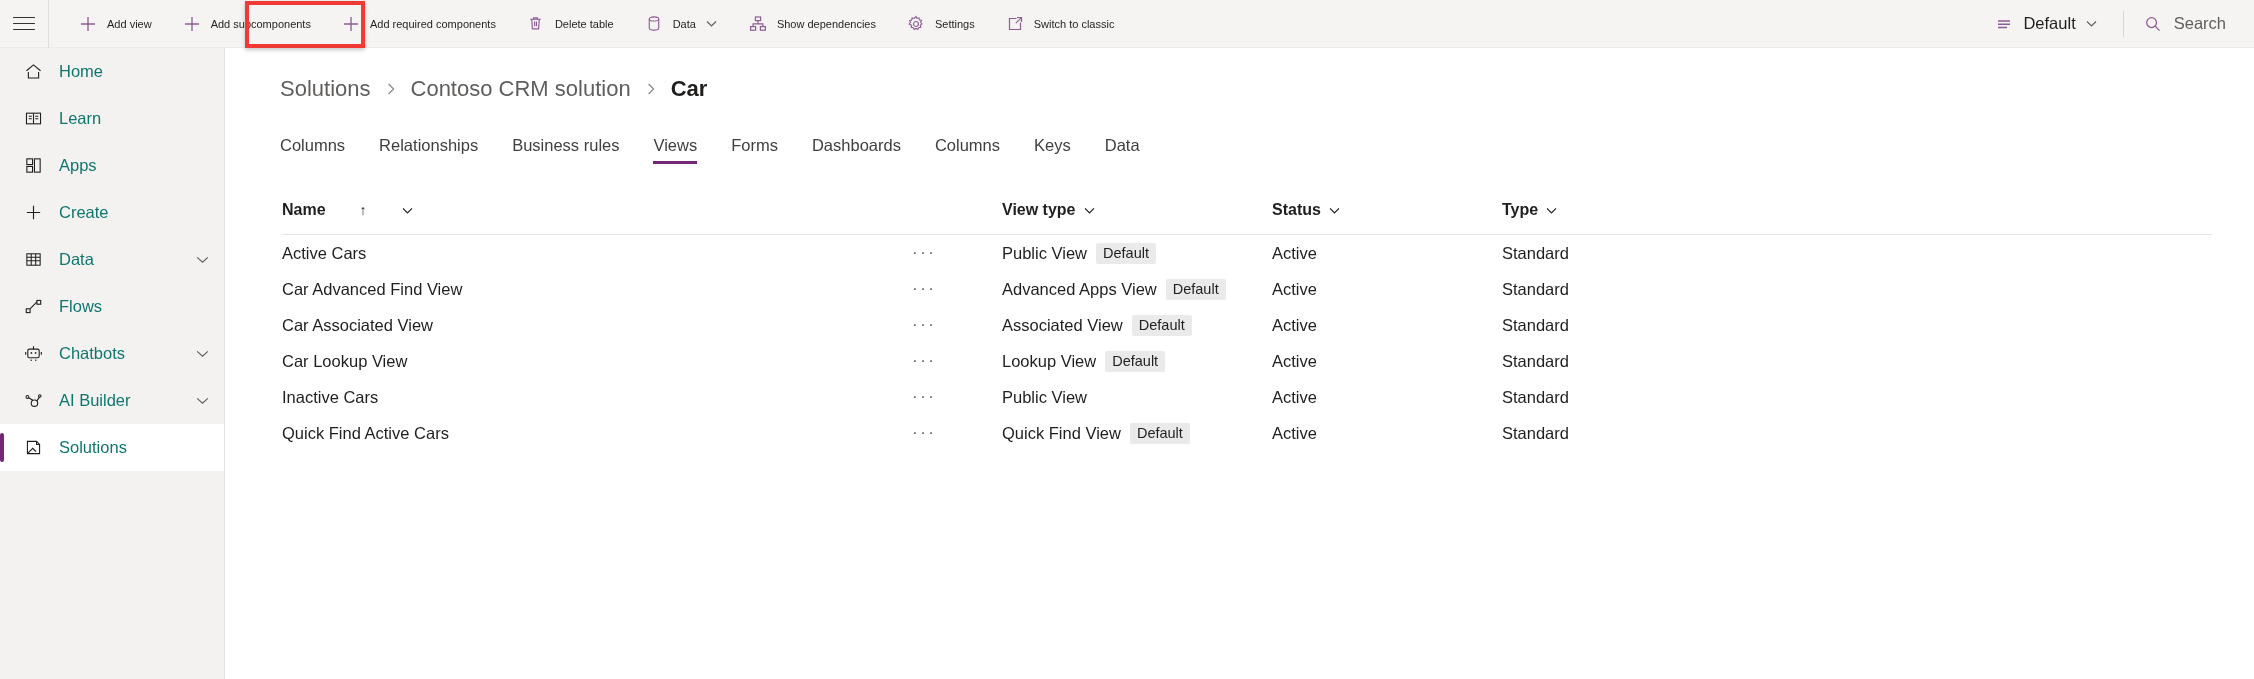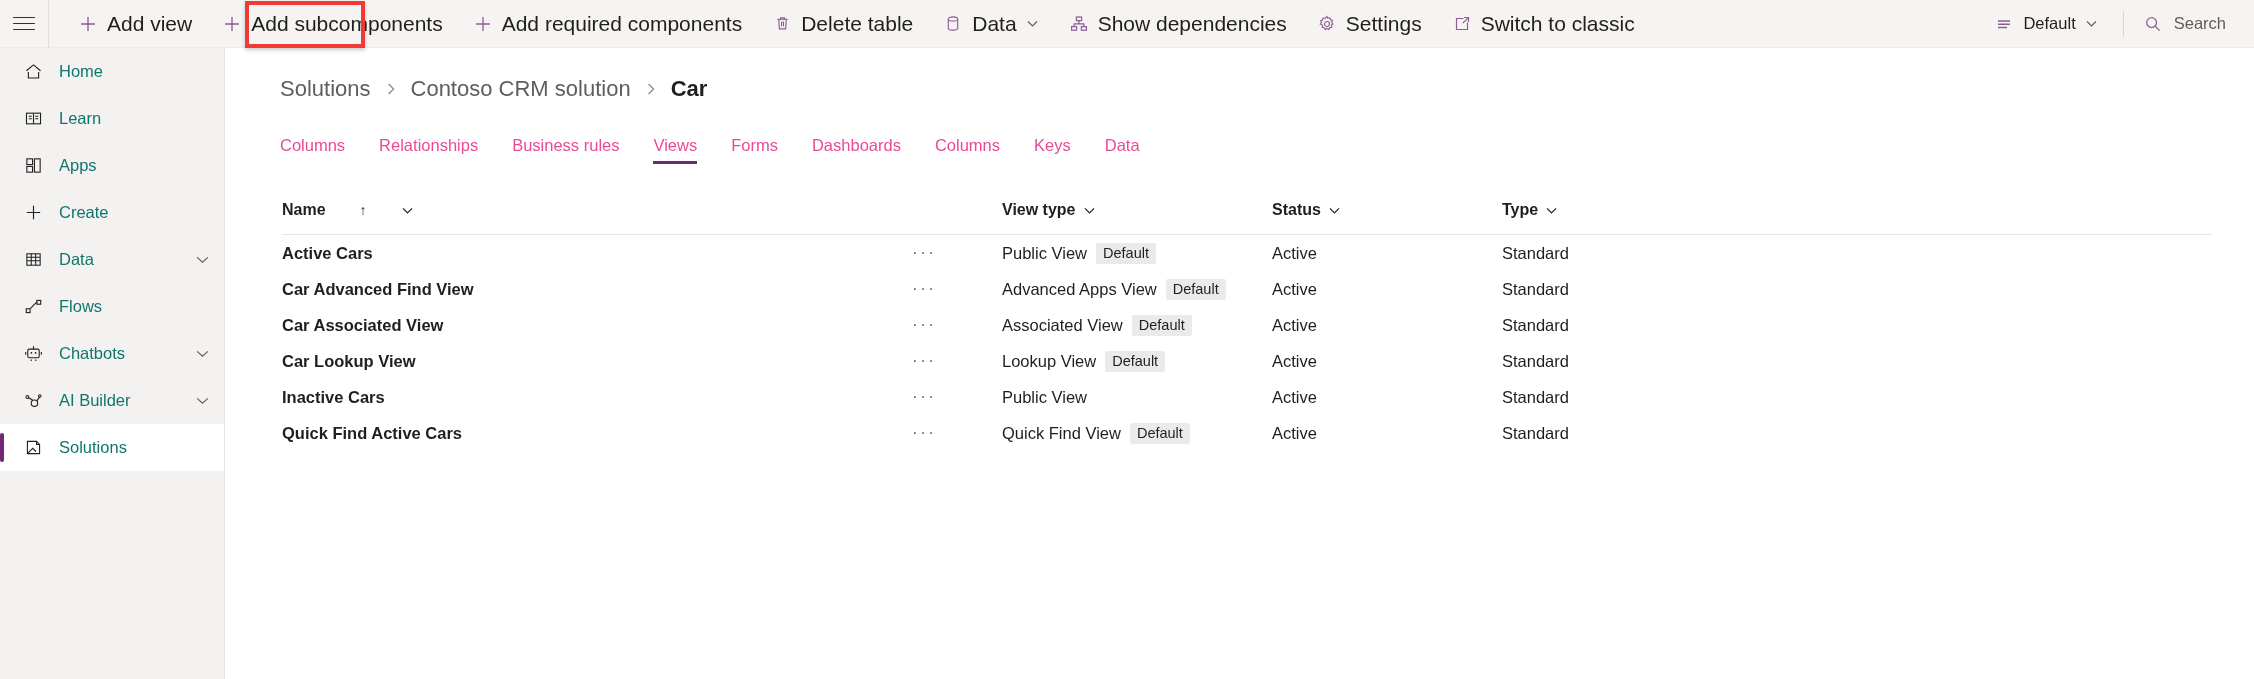--- a/index.html
+++ b/index.html
@@ -32,21 +32,21 @@
   }
   #cmd-divider-left {
     width: 1px; height: 48px; background: #e1dfdd; margin-right: 0px;
   }
   #cmd-items {
     display: flex; align-items: center; height: 48px; flex: 1 1 auto; padding-left: 14px;
   }
   .cmd-btn {
     display: flex; align-items: center; height: 40px;
     padding: 0 12px; margin: 0 2px;
-    font-size: 21px; color: #201f1e; white-space: nowrap; cursor: pointer;
+    font-size: 11px; color: #201f1e; white-space: nowrap; cursor: pointer;
     border: 1px solid transparent; background: transparent;
     font-family: "Liberation Sans", sans-serif;
   }
   .cmd-btn .ci {
     display: inline-flex; align-items: center; justify-content: center;
     width: 20px; height: 20px; margin-right: 9px; color: #8e5b96; flex: 0 0 auto;
   }
   .cmd-btn .ci svg { display: block; }
   .cmd-btn .chev { margin-left: 9px; color: #605e5c; display: inline-flex; }
 
@@ -102,21 +102,21 @@
   #breadcrumb .crumb.current { color: #201f1e; font-weight: bold; cursor: default; }
   #breadcrumb .sep {
     margin: 0 13px; color: #8a8886; display: inline-flex; align-items: center;
   }
 
   #tabs {
     display: flex; align-items: flex-end; height: 40px;
     margin-top: 18px; padding-left: 54px;
   }
   .tab {
-    position: relative; font-size: 16.5px; color: #ec4899;
+    position: relative; font-size: 16.5px; color: #404040;
     padding: 0 0 9px 0; margin-right: 34px; cursor: pointer; white-space: nowrap;
   }
   .tab.selected { font-weight: normal; }
   .tab.selected::after {
     content: ""; position: absolute; left: 0; right: 0; bottom: 0;
     height: 3px; background: #742774;
   }
 
   
   #table-wrap { margin-top: 28px; padding-left: 56px; padding-right: 42px; }
@@ -131,21 +131,21 @@
   #head-divider { height: 1px; background: #e6e4e2; margin-top: 6px; }
 
   .col-name   { width: 630px; flex: 0 0 630px; gap: 27px; }
   .col-dots   { width: 90px;  flex: 0 0 90px; display: flex; align-items: center; }
   .col-type   { width: 270px; flex: 0 0 270px; display: flex; align-items: center; }
   .col-status { width: 230px; flex: 0 0 230px; }
   .col-kind   { width: 260px; flex: 0 0 260px; }
 
   .data-row { height: 36px; font-size: 16.5px; color: #201f1e; }
   .cell { white-space: nowrap; overflow: hidden; text-overflow: ellipsis; }
-  .name-link { cursor: pointer; font-weight: bold; }
+  .name-link { cursor: pointer; }
   .dots {
     color: #605e5c; letter-spacing: 2.5px; font-size: 17px; cursor: pointer;
     line-height: 10px; user-select: none;
   }
   .badge {
     display: inline-block; background: #ebeaea; color: #201f1e;
     font-size: 14.5px; padding: 2px 7px 3px 7px; margin-left: 9px;
     border-radius: 2px; vertical-align: 2px;
   }
 </style>

